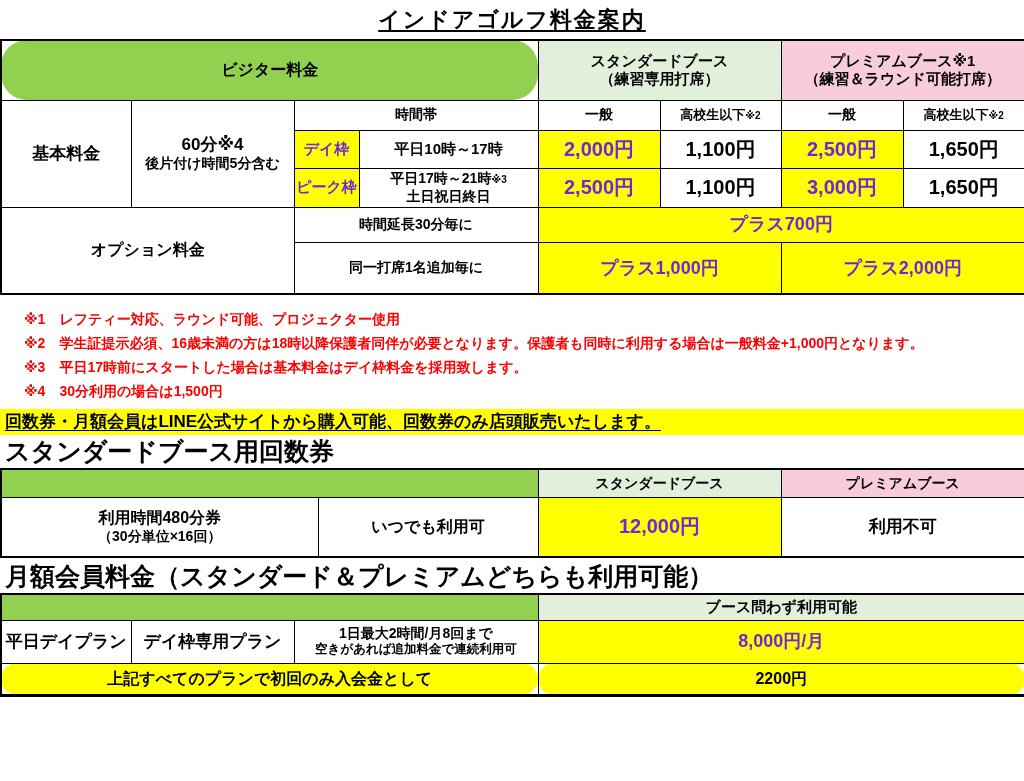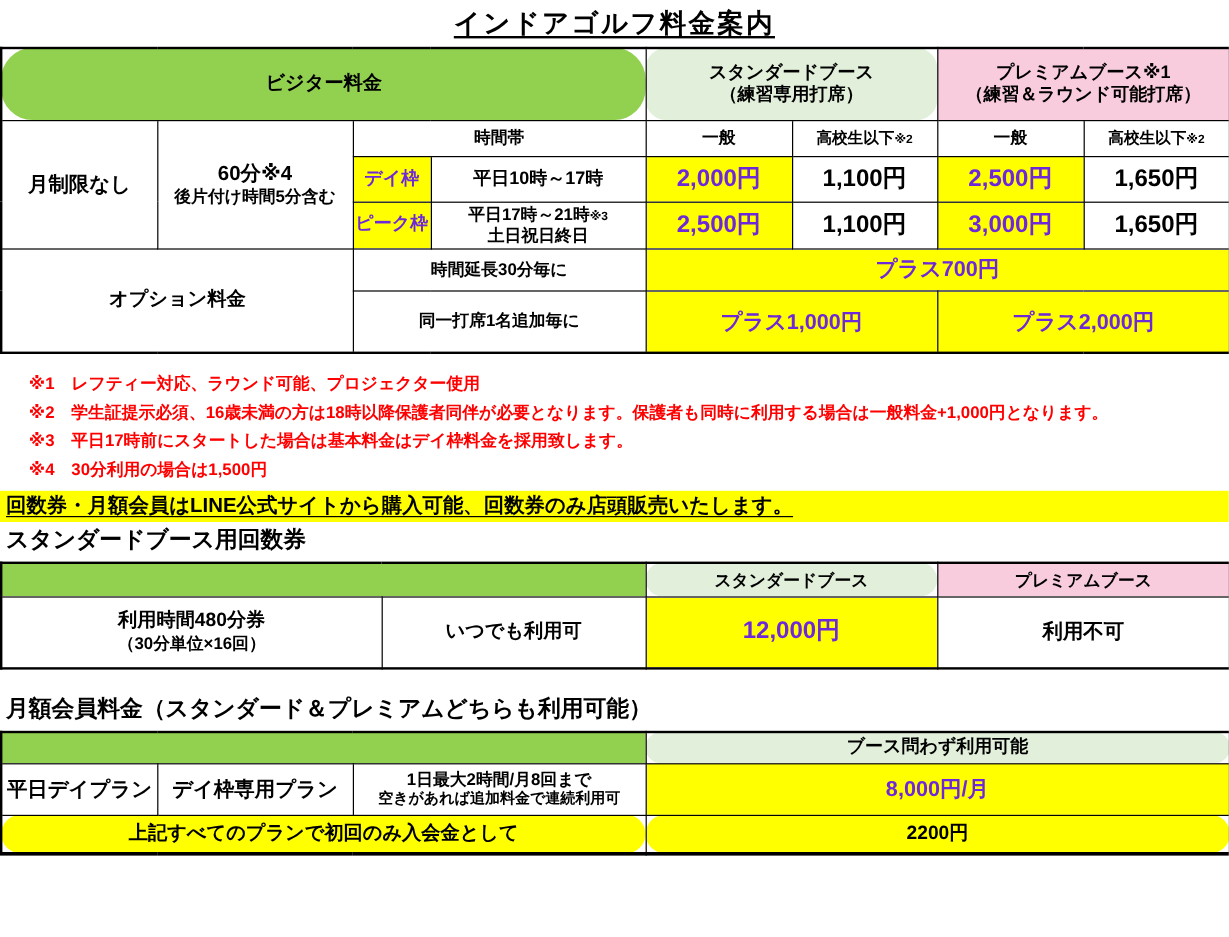--- a/index.html
+++ b/index.html
@@ -13,21 +13,21 @@
     margin:5px 0 4px 0;letter-spacing:2px;
     text-decoration:underline;text-underline-offset:3px;
   }
   table{border-collapse:collapse;table-layout:fixed;width:1024px;}
   td{
     border:1px solid #000;text-align:center;vertical-align:middle;
     font-weight:bold;font-size:15px;padding:0;overflow:hidden;line-height:1.25;
   }
   .t-outer{border:2px solid #000;}
   .bg-green{background:#92d050;}
-  .bg-lgreen{background:#e2efda;border-radius:17px;}
+  .bg-lgreen{background:#e2efda;}
   .bg-pink{background:#f8cbdd;}
   .bg-yellow{background:#ffff00;}
   .bg-orange{background:#ffc000;}
   .txt-red{color:#6d28d9;}
   .fs13{font-size:13px;}
   .fs14{font-size:14px;}
   .fs16{font-size:16px;border-radius:26px;}
   .fs17{font-size:17px;}
   .price{font-size:20px;font-weight:bold;}
   .price-m{font-size:18px;font-weight:bold;}
@@ -37,23 +37,23 @@
     color:#ff0000;font-weight:bold;font-size:14px;
     line-height:24px;white-space:nowrap;
   }
   .note-mark{margin-right:14px;}
   .banner{
     background:#ffff00;height:26px;line-height:26px;
     margin-top:6px;padding-left:5px;font-size:17px;font-weight:bold;
   }
   .banner span{text-decoration:underline;text-underline-offset:3px;}
   .section-heading{
-    font-size:19px;font-weight:bold;margin:4px 0 5px 5px;line-height:24px;font-family:Liberation Mono, monospace;
+    font-size:25px;font-weight:bold;margin:4px 0 5px 5px;line-height:24px;
   }
-  .section-heading.second{margin-top:22px;}
+  .section-heading.second{margin-top:6px;}
   .limit-main{font-size:14px;}
   .limit-sub{font-size:12.5px;}
   .t-monthly{border-bottom:3px solid #000;}
 </style>
 </head>
 <body>
 
 <div class="page-title">インドアゴルフ料金案内</div>
 
 <table class="t-outer">
@@ -73,21 +73,21 @@
     <td colspan="2" class="bg-lgreen">
       <div>スタンダードブース</div>
       <div>（練習専用打席）</div>
     </td>
     <td colspan="2" class="bg-pink">
       <div>プレミアムブース※1</div>
       <div>（練習＆ラウンド可能打席）</div>
     </td>
   </tr>
   <tr style="height:30px">
-    <td rowspan="3" class="fs17">月制限なし</td>
+    <td rowspan="3" class="fs17">基本料金</td>
     <td rowspan="3">
       <div class="fs17">60分※4</div>
       <div class="fs14">後片付け時間5分含む</div>
     </td>
     <td colspan="2" class="fs14">時間帯</td>
     <td class="fs14">一般</td>
     <td class="fs13"><span>高校生以下</span><span class="sup">※2</span></td>
     <td class="fs14">一般</td>
     <td class="fs13"><span>高校生以下</span><span class="sup">※2</span></td>
   </tr>

